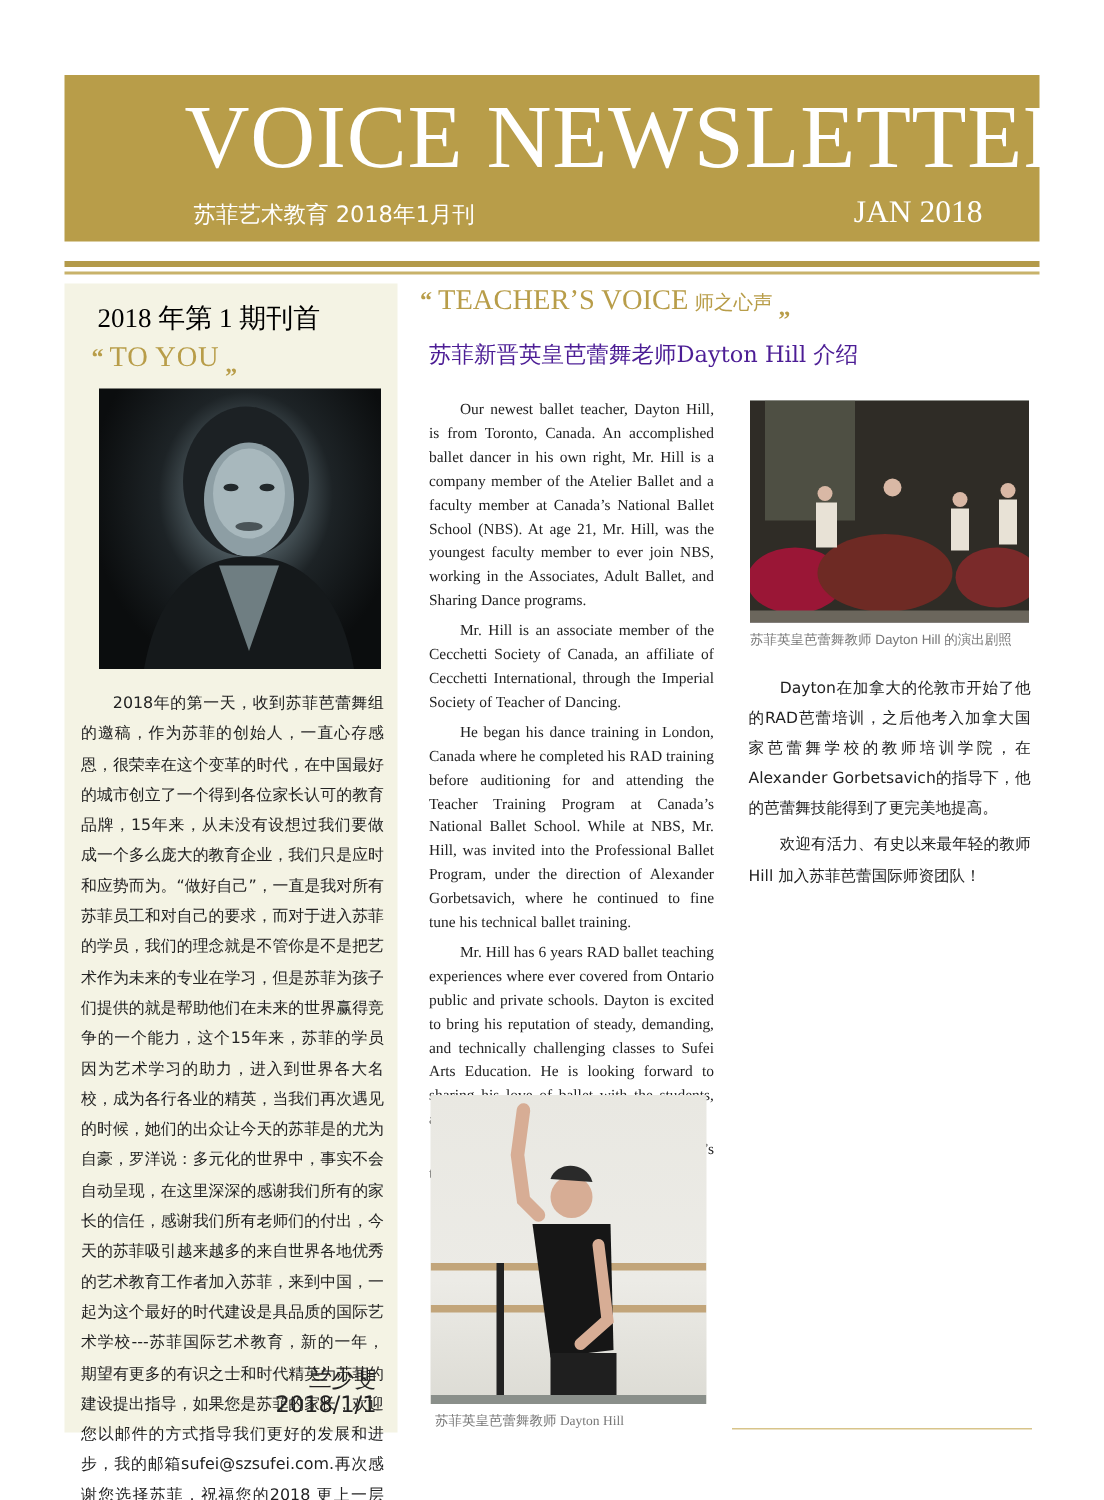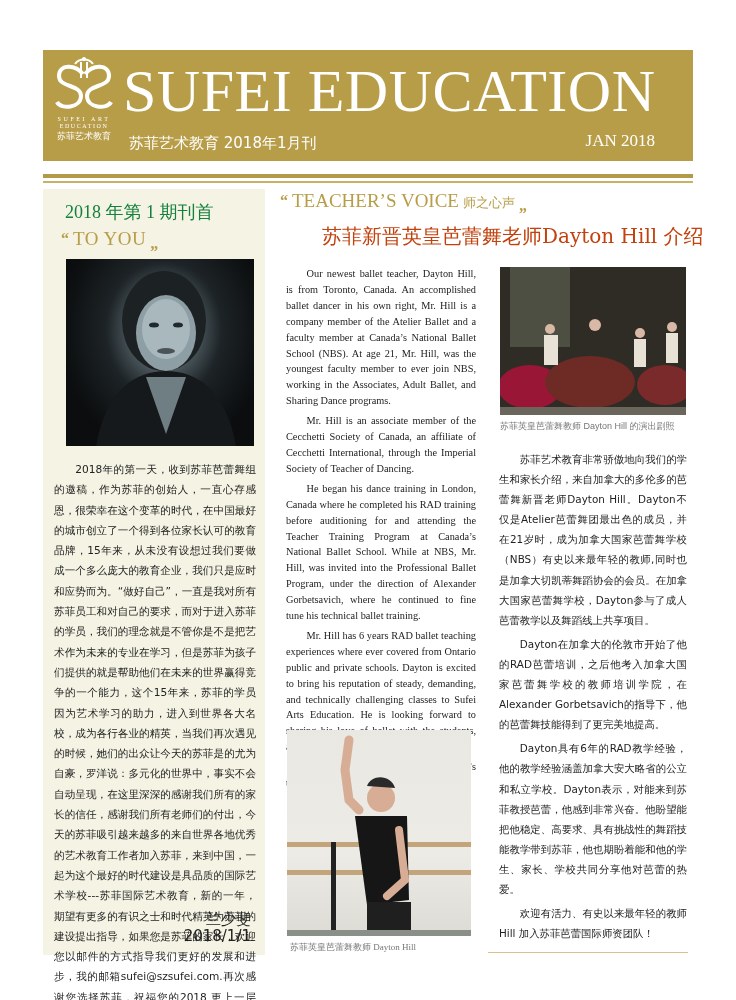--- a/index.html
+++ b/index.html
@@ -5,67 +5,54 @@
   html, body { margin:0; padding:0; }
   body { width:736px; height:1000px; background:#ffffff; position:relative; overflow:hidden; font-family:"Liberation Serif", serif; color:#1a1a1a; }
   .banner { position:absolute; left:43px; top:50px; width:650px; height:111px; background:#b89d49; color:#fff; }
   .logo { position:absolute; left:8px; top:6px; width:66px; height:100px; text-align:center; }
   .logo-mark { display:block; width:62px; height:58px; margin:0 auto; }
   .logo-line1 { font-family:"Liberation Serif", serif; font-size:6px; letter-spacing:2.6px; line-height:7px; display:block; margin-top:2px; }
   .logo-line2 { font-family:"Liberation Serif", serif; font-size:6px; letter-spacing:1.6px; line-height:7px; display:block; }
   .logo-line3 { font-family:"DejaVu Sans", sans-serif; font-size:9px; line-height:12px; display:block; }
   .banner-title { position:absolute; left:80px; top:8px; font-family:"Liberation Serif", serif; font-size:60px; line-height:66px; letter-spacing:0.5px; white-space:nowrap; }
   .banner-sub { position:absolute; left:86px; top:84px; font-family:"DejaVu Sans", sans-serif; font-size:15px; line-height:18px; }
-  .banner-date { position:absolute; right:38px; top:82px; font-family:"Liberation Serif", serif; font-size:17px; line-height:18px; }
+  .banner-date { position:absolute; right:38px; top:82px; font-family:"Liberation Serif", serif; font-size:21px; line-height:18px; }
   .rule-thick { position:absolute; left:43px; top:174px; width:650px; height:4px; background:#b39a4a; }
   .rule-thin { position:absolute; left:43px; top:181px; width:650px; height:2px; background:#c8b26a; }
 
   .sidebar { position:absolute; left:43px; top:189px; width:222px; height:766px; background:#f4f3e4; }
-  .sb-heading { position:absolute; left:22px; top:12px; font-family:"Liberation Serif", serif; font-size:18px; line-height:22px; color:#15803d; }
+  .sb-heading { position:absolute; left:22px; top:12px; font-family:"Liberation Serif", serif; font-size:18px; line-height:22px; color:#000000; }
   .sb-toyou { position:absolute; left:18px; top:38px; font-family:"Liberation Serif", serif; font-size:19px; line-height:24px; color:#b89d49; letter-spacing:0.5px; }
   .quote-open { font-size:16px; color:#b89d49; vertical-align:top; font-weight:bold; letter-spacing:-2px; margin-right:6px; }
   .quote-close { font-size:16px; color:#b89d49; vertical-align:-4px; font-weight:bold; letter-spacing:-2px; margin-left:4px; }
   .portrait { position:absolute; left:23px; top:70px; width:188px; height:187px; background:radial-gradient(ellipse at 52% 38%, #9fb0b6 0%, #5b6a70 18%, #1d2326 42%, #0b0d0e 75%); overflow:hidden; }
   .sb-body { position:absolute; left:11px; top:270px; width:202px; font-family:"DejaVu Sans", sans-serif; font-size:10.6px; line-height:20.3px; color:#222; text-align:justify; text-indent:2em; }
   .sb-sign { position:absolute; right:14px; top:722px; font-family:"DejaVu Sans", sans-serif; font-size:15px; line-height:17px; text-align:right; color:#222; }
 
   .section-label { position:absolute; left:280px; top:188px; font-family:"Liberation Serif", serif; font-size:19px; line-height:26px; color:#b89d49; white-space:nowrap; }
   .section-label .cn { font-family:"DejaVu Sans", sans-serif; font-size:13px; margin-left:4px; }
-  .article-title { position:absolute; left:286px; top:224px; font-family:"DejaVu Serif", serif; font-size:20px; line-height:24px; color:#c2410c; white-space:nowrap;margin-left:36px; }
+  .article-title { position:absolute; left:286px; top:224px; font-family:"DejaVu Serif", serif; font-size:15px; line-height:24px; color:#4c1d95; white-space:nowrap; }
 
   .en-body { position:absolute; left:286px; top:266px; width:190px; font-family:"Liberation Serif", serif; font-size:10.3px; line-height:15.9px; color:#222; text-align:justify; }
   .en-body p { margin:0 0 4px 0; text-indent:2em; }
 
   .photo-ballet { position:absolute; left:500px; top:267px; width:186px; height:148px; overflow:hidden; background:linear-gradient(180deg,#3a3f36 0%,#2e2a22 40%,#3a1f1c 60%,#7a1a2a 78%,#2a2320 100%); }
   .cap1 { position:absolute; left:500px; top:419px; width:200px; font-family:Liberation Sans, sans-serif; font-size:9px; line-height:14px; color:#777; white-space:nowrap; }
   .cn-body { position:absolute; left:499px; top:449px; width:188px; font-family:"DejaVu Sans", sans-serif; font-size:10.4px; line-height:20.1px; color:#222; text-align:justify; }
   .cn-body p { margin:0 0 4px 0; text-indent:2em; }
 
   .photo-dayton { position:absolute; left:287px; top:730px; width:184px; height:206px; overflow:hidden; background:linear-gradient(180deg,#e9e8e2 0%,#ecebe6 60%,#dcdbd4 100%); }
   .cap2 { position:absolute; left:290px; top:940px; font-family:"Liberation Serif", serif; font-size:9px; line-height:14px; color:#777; white-space:nowrap; }
   .bottom-rule { position:absolute; left:488px; top:952px; width:200px; height:1px; background:#d8c48a; }
 </style>
 </head>
 <body>
 
 <div class="banner">
-  <div class="logo">
-    <svg class="logo-mark" viewBox="0 0 62 58">
-      <path d="M30 18 C22 8,6 8,6 20 C6 32,28 28,28 40 C28 52,8 54,4 46" fill="none" stroke="#fff" stroke-width="4"></path>
-      <path d="M32 18 C40 8,56 8,56 20 C56 32,34 28,34 40 C34 52,54 54,58 46" fill="none" stroke="#fff" stroke-width="4"></path>
-      <rect x="27" y="6" width="2" height="16" fill="#fff"></rect>
-      <rect x="33" y="6" width="2" height="16" fill="#fff"></rect>
-      <path d="M22 8 C26 2,36 2,40 8" fill="none" stroke="#fff" stroke-width="2"></path>
-      <circle cx="31" cy="3" r="2" fill="#fff"></circle>
-    </svg>
-    <span class="logo-line1">SUFEI ART</span>
-    <span class="logo-line2">EDUCATION</span>
-    <span class="logo-line3">苏菲艺术教育</span>
-  </div>
-  <div class="banner-title">SUFEI EDUCATION</div>
+  <div class="banner-title">VOICE NEWSLETTER</div>
   <div class="banner-sub">苏菲艺术教育 2018年1月刊</div>
   <div class="banner-date">JAN 2018</div>
 </div>
 <div class="rule-thick"></div>
 <div class="rule-thin"></div>
 
 <div class="sidebar">
   <div class="sb-heading">2018 年第 1 期刊首</div>
   <div class="sb-toyou">
     <span class="quote-open">“</span><span>TO YOU</span><span class="quote-close">„</span>
@@ -115,23 +102,21 @@
     <circle cx="172" cy="60" r="5" fill="#d9b8a5"></circle>
     <rect x="44" y="68" width="14" height="30" fill="#e8e2d6"></rect>
     <rect x="134" y="72" width="12" height="28" fill="#e8e2d6"></rect>
     <rect x="166" y="66" width="12" height="30" fill="#e8e2d6"></rect>
     <rect x="0" y="140" width="186" height="8" fill="#6b665c"></rect>
   </svg>
 </div>
 <div class="cap1">苏菲英皇芭蕾舞教师  Dayton Hill 的演出剧照</div>
 
 <div class="cn-body">
-  <p>苏菲艺术教育非常骄傲地向我们的学生和家长介绍，来自加拿大的多伦多的芭蕾舞新晋老师Dayton Hill。Dayton不仅是Atelier芭蕾舞团最出色的成员，并在21岁时，成为加拿大国家芭蕾舞学校（NBS）有史以来最年轻的教师,同时也是加拿大切凯蒂舞蹈协会的会员。在加拿大国家芭蕾舞学校，Dayton参与了成人芭蕾教学以及舞蹈线上共享项目。</p>
   <p>Dayton在加拿大的伦敦市开始了他的RAD芭蕾培训，之后他考入加拿大国家芭蕾舞学校的教师培训学院，在Alexander Gorbetsavich的指导下，他的芭蕾舞技能得到了更完美地提高。</p>
-  <p>Dayton具有6年的RAD教学经验，他的教学经验涵盖加拿大安大略省的公立和私立学校。Dayton表示，对能来到苏菲教授芭蕾，他感到非常兴奋。他盼望能把他稳定、高要求、具有挑战性的舞蹈技能教学带到苏菲，他也期盼着能和他的学生、家长、学校共同分享他对芭蕾的热爱。</p>
   <p>欢迎有活力、有史以来最年轻的教师 Hill 加入苏菲芭蕾国际师资团队！</p>
 </div>
 
 <div class="photo-dayton">
   <svg width="184" height="206" viewBox="0 0 184 206">
     <rect x="0" y="112" width="184" height="5" fill="#c2a57a"></rect>
     <rect x="0" y="140" width="184" height="5" fill="#c2a57a"></rect>
     <rect x="44" y="112" width="5" height="94" fill="#222"></rect>
     <path d="M62 10 L58 40 L62 70 L72 80" fill="none" stroke="#d7ad95" stroke-width="9" stroke-linecap="round"></path>
     <circle cx="94" cy="68" r="14" fill="#d7ad95"></circle>

